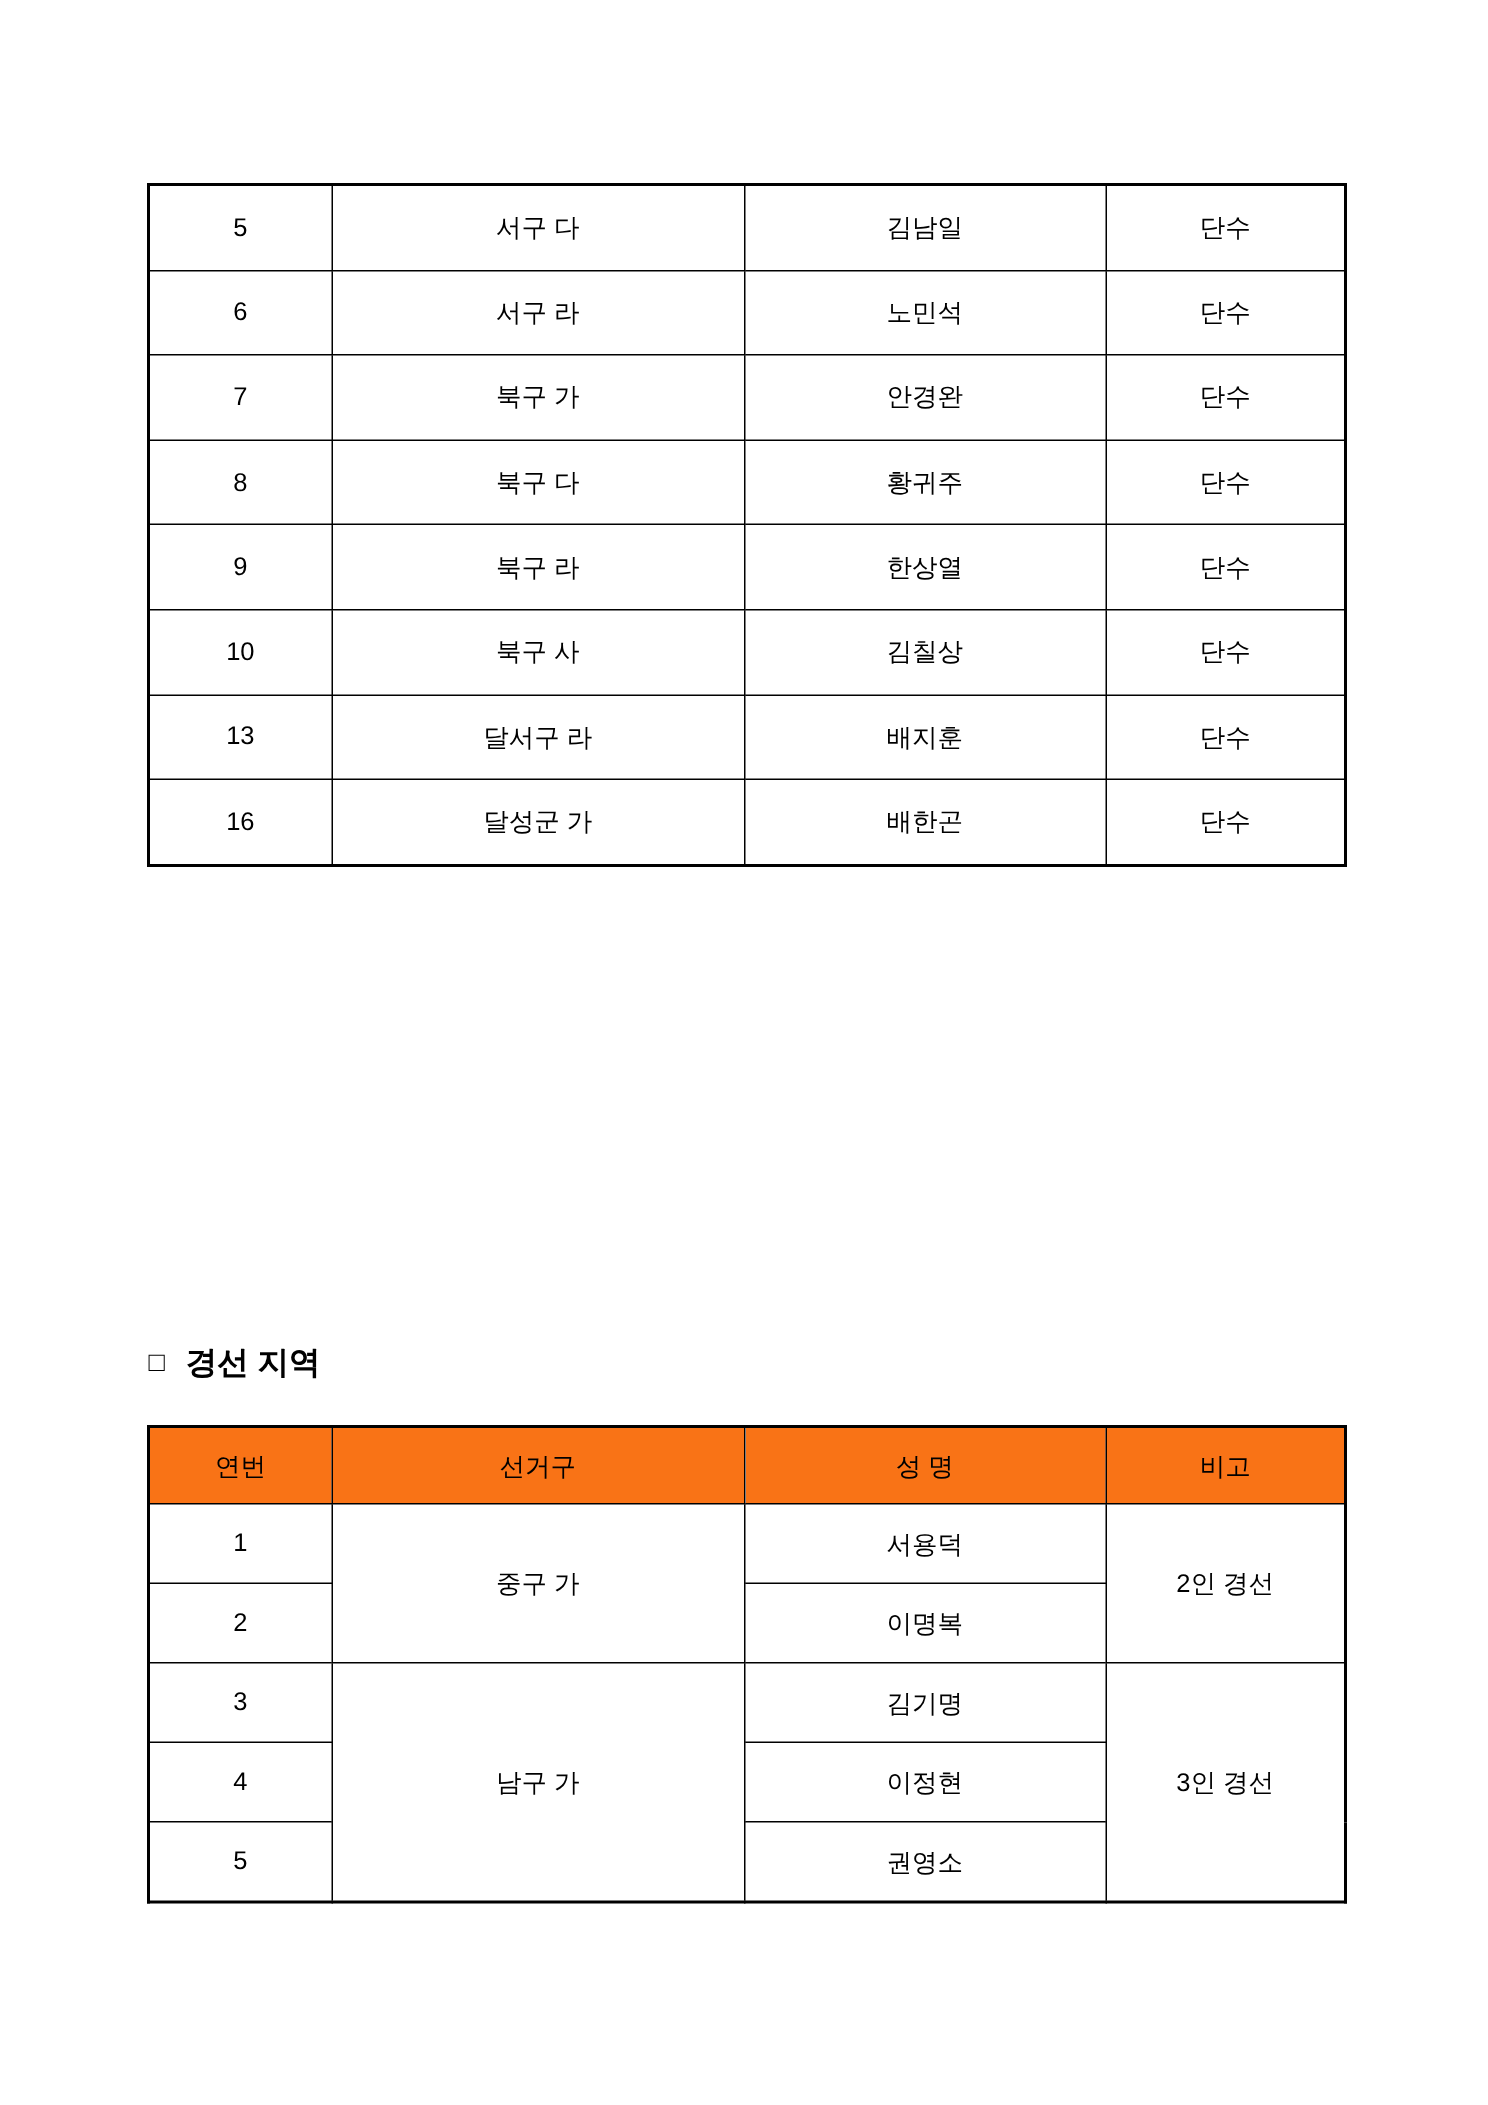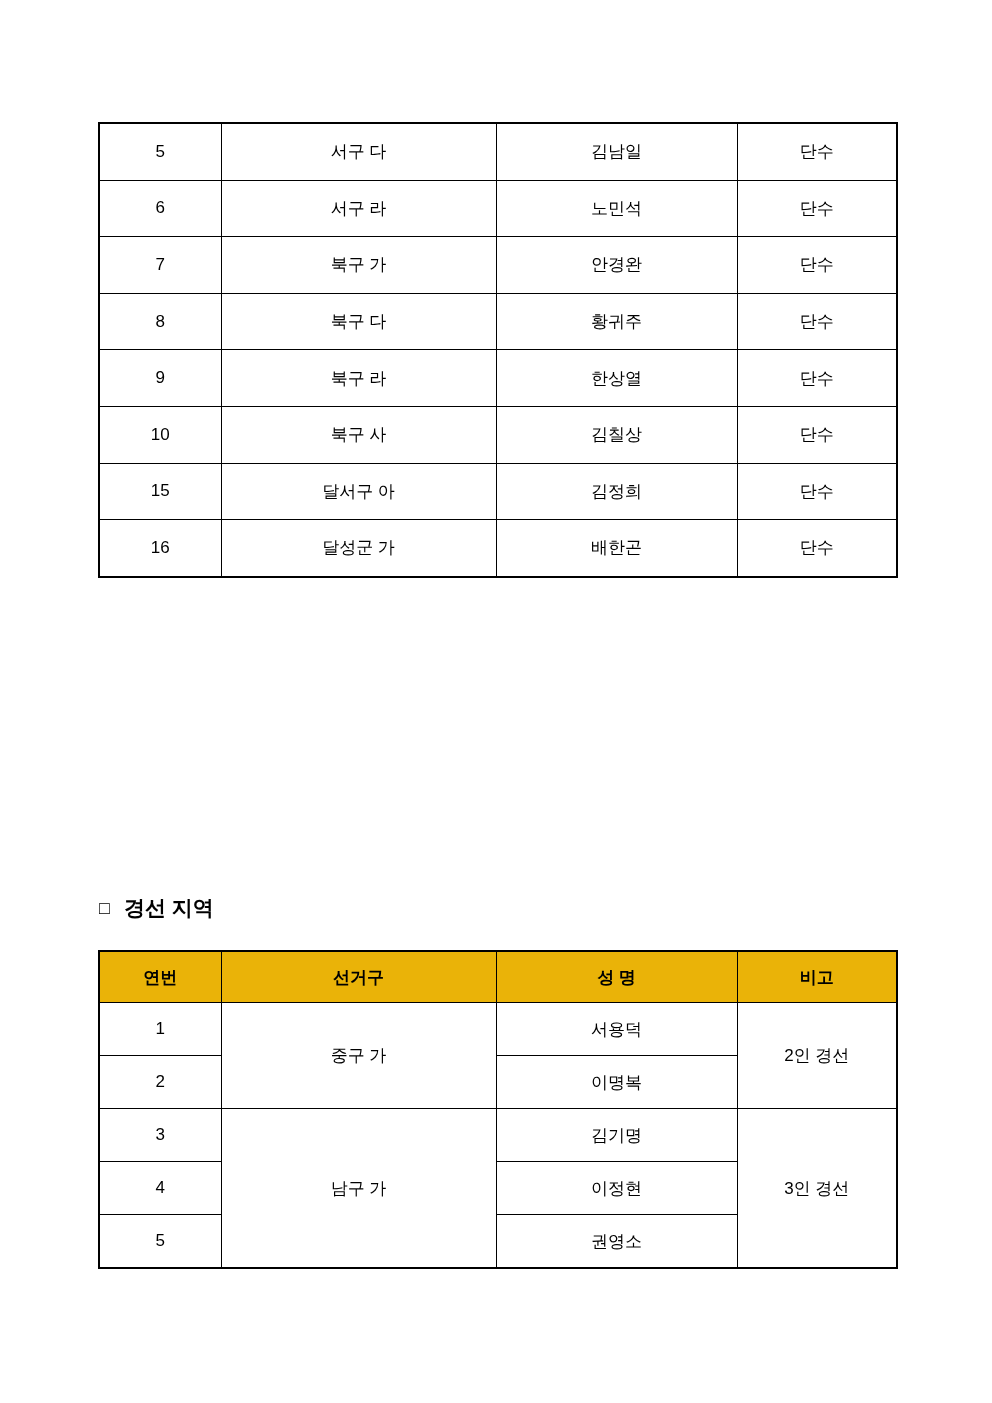--- a/index.html
+++ b/index.html
@@ -32,22 +32,22 @@
     border: 1px solid #000000;
     text-align: center;
     vertical-align: middle;
     font-size: 17px;
     padding: 0;
     overflow: hidden;
   }
   .t1 td { height: 55.6px; }
   .t2 th {
     height: 50px;
-    font-weight: bold;
-    background: #eab308;
+    font-weight: normal;
+    background: #f97316;
   }
   .t2 td { height: 52px; }
   .section-title {
     position: absolute;
     left: 99px;
     top: 894px;
     font-size: 21px;
     font-weight: bold;
     display: flex;
     align-items: center;
@@ -101,23 +101,23 @@
         <td>한상열</td>
         <td>단수</td>
       </tr>
       <tr>
         <td>10</td>
         <td>북구 사</td>
         <td>김칠상</td>
         <td>단수</td>
       </tr>
       <tr>
-        <td>15</td>
-        <td>달서구 아</td>
-        <td>김정희</td>
+        <td>13</td>
+        <td>달서구 라</td>
+        <td>배지훈</td>
         <td>단수</td>
       </tr>
       <tr>
         <td>16</td>
         <td>달성군 가</td>
         <td>배한곤</td>
         <td>단수</td>
       </tr>
     </tbody>
   </table>

